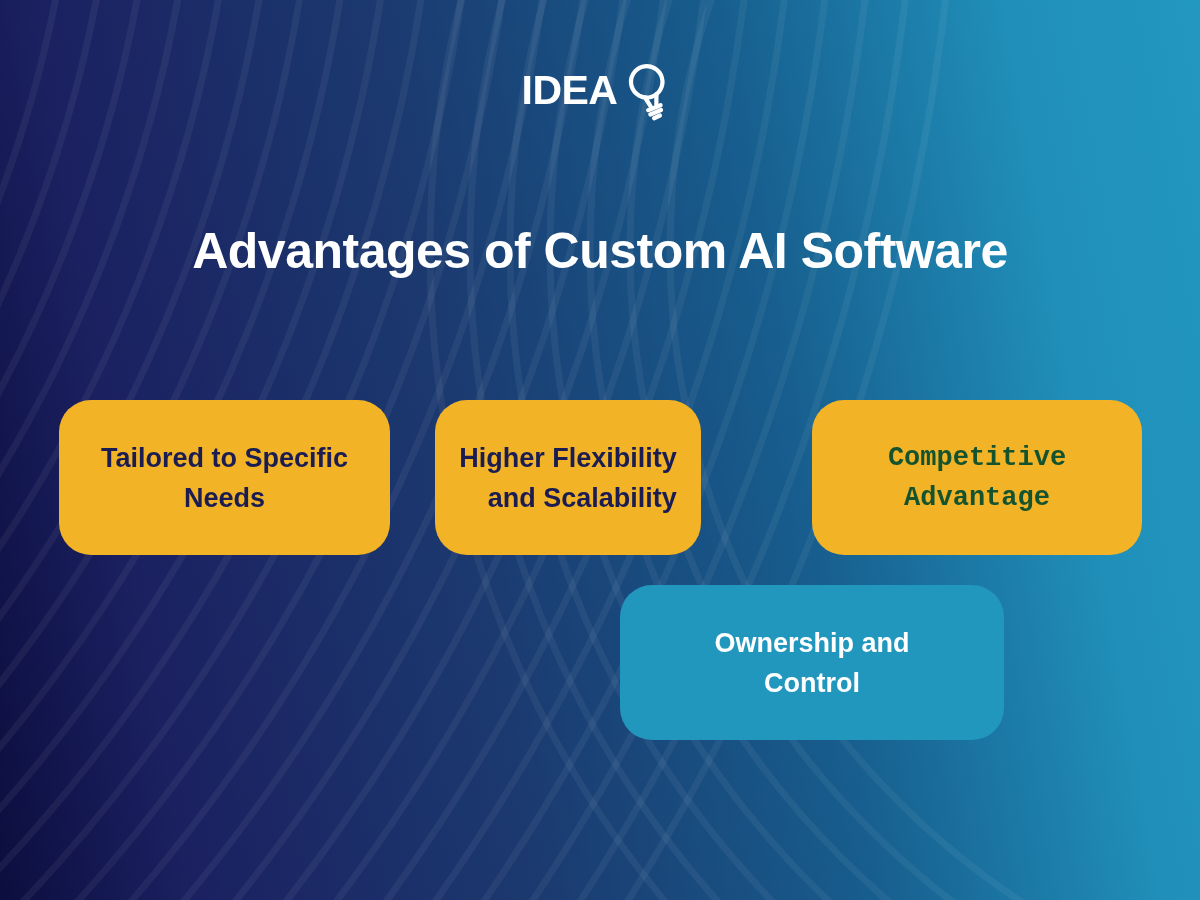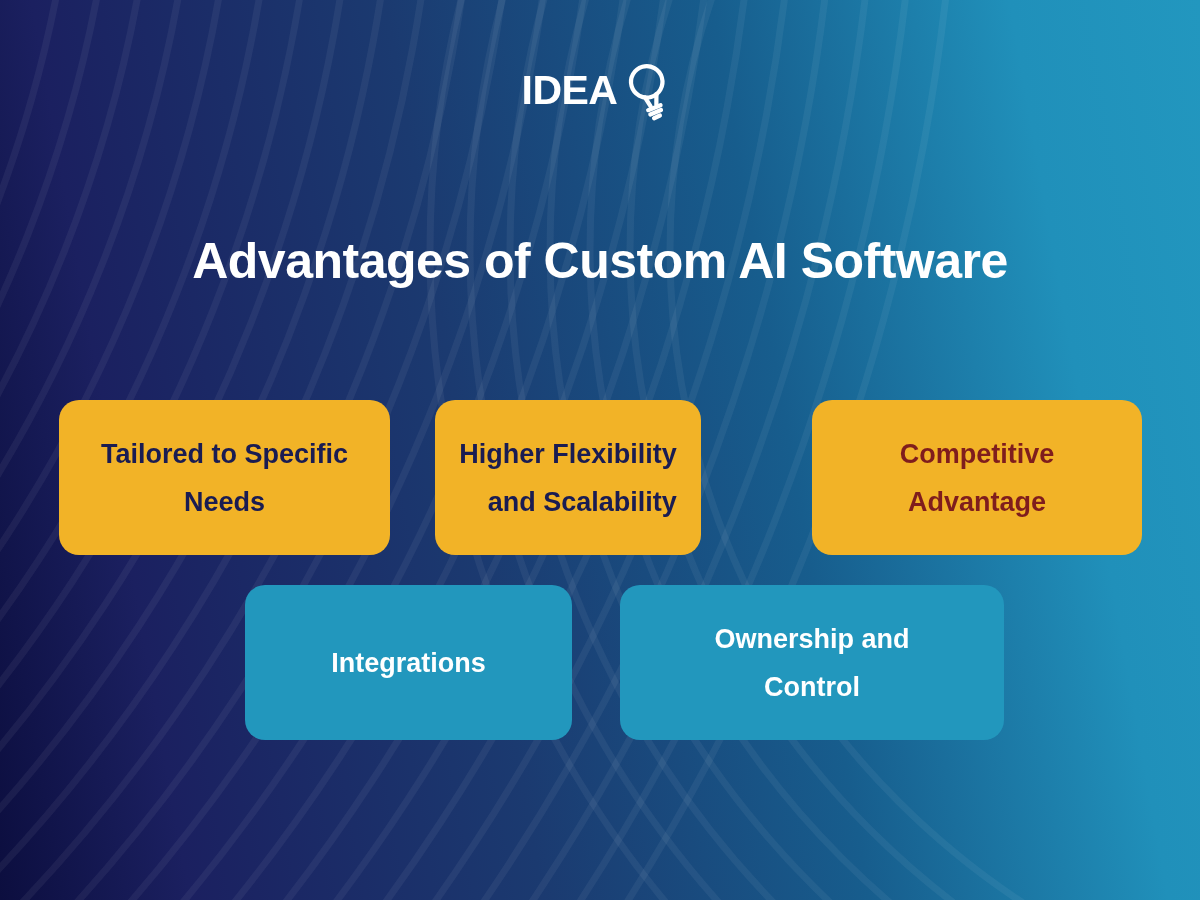--- a/index.html
+++ b/index.html
@@ -10,27 +10,27 @@
   }
   .arcs{position:absolute;left:0;top:0;width:100%;height:100%;}
   .arcs circle{fill:none;stroke:rgba(255,255,255,0.055);stroke-width:7;}
   .logo{
     position:absolute;top:56px;left:0;width:100%;
     display:flex;justify-content:center;align-items:center;gap:5px;color:#ffffff;
   }
   .logo-text{font-size:41px;font-weight:800;letter-spacing:-0.5px;line-height:1;}
   .bulb-svg{width:52px;height:68px;position:relative;top:5px;margin:0 2px;}
   .title{
-    position:absolute;top:232px;left:0;width:100%;margin:0;
+    position:absolute;top:222px;left:0;width:100%;margin:0;
     text-align:center;color:#ffffff;font-size:50px;font-weight:700;letter-spacing:-0.5px;
   }
   .card{
-    position:absolute;height:155px;border-radius:20px;
+    position:absolute;height:155px;border-radius:32px;
     display:flex;align-items:center;justify-content:center;
-    text-align:center;font-size:27px;font-weight:700;line-height:48px;
+    text-align:center;font-size:27px;font-weight:700;line-height:40px;
   }
   .card-label{white-space:pre-line;}
   #card-1{left:59px;top:400px;width:331px;}
   #card-2{left:435px;top:400px;width:266px;text-align:right;}
   #card-3{left:812px;top:400px;width:330px;}
   #card-4{left:245px;top:585px;width:327px;}
   #card-5{left:620px;top:585px;width:384px;}
 </style>
 </head>
 <body>
@@ -87,25 +87,22 @@
   <h1 class="title">Advantages of Custom AI Software</h1>
 
   <div class="card" id="card-1" style="background: rgb(242, 179, 39); color: rgb(26, 28, 82);">
     <span class="card-label">Tailored to Specific
 Needs</span>
   </div>
   <div class="card" id="card-2" style="background: rgb(242, 179, 39); color: rgb(26, 28, 82);">
     <span class="card-label">Higher Flexibility
 and Scalability</span>
   </div>
-  <div class="card" id="card-3" style="background: rgb(242, 179, 39); color: #7f1d1d;">
+  <div class="card" id="card-3" style="background: rgb(242, 179, 39); color: #14532d; font-family: Liberation Mono, monospace;">
     <span class="card-label">Competitive
 Advantage</span>
-  </div>
-  <div class="card" id="card-4" style="background: rgb(34, 151, 189); color: rgb(255, 255, 255);">
-    <span class="card-label">Integrations</span>
   </div>
   <div class="card" id="card-5" style="background: rgb(34, 151, 189); color: rgb(255, 255, 255);">
     <span class="card-label">Ownership and
 Control</span>
   </div>
 
 </div>
 
 </body></html>

